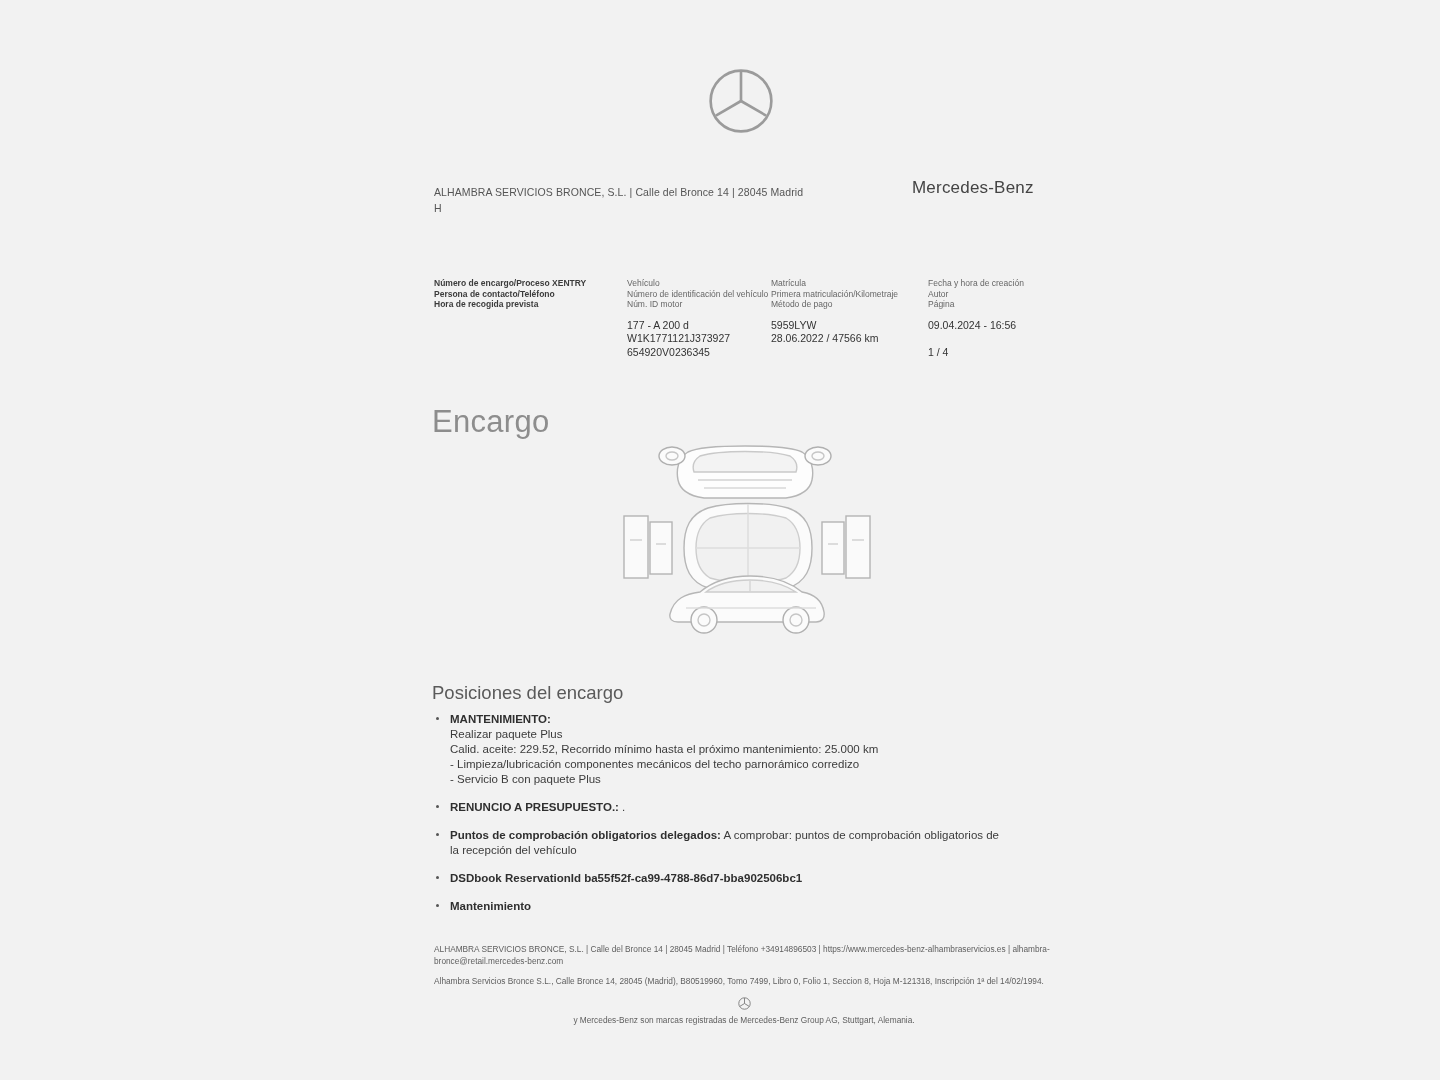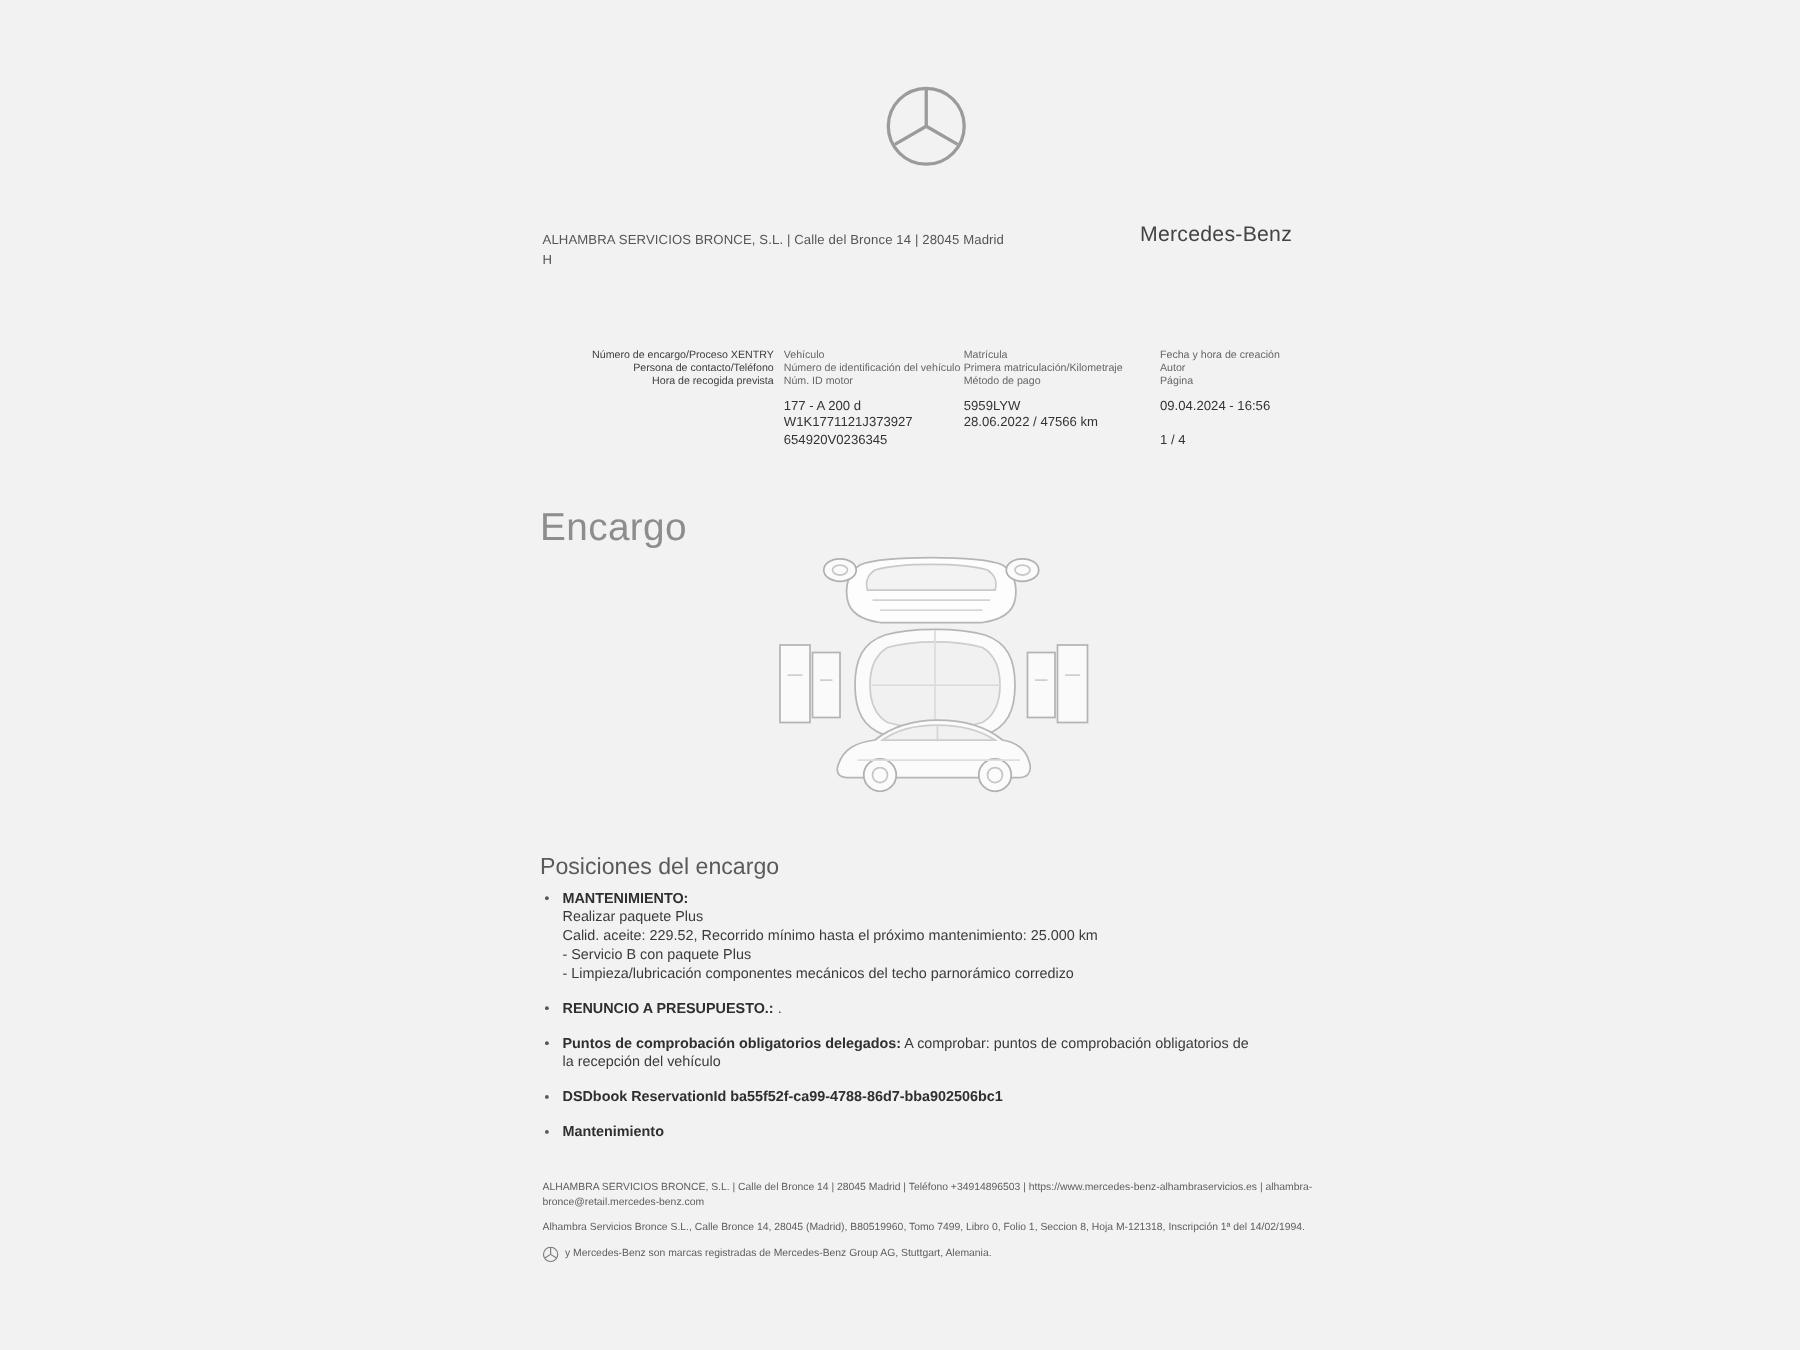--- a/index.html
+++ b/index.html
@@ -68,21 +68,21 @@
   .meta-col.c2 { left: 193px; width: 140px; }
   .meta-col.c3 { left: 337px; width: 155px; }
   .meta-col.c4 { left: 494px; width: 130px; }
 
   .meta-label {
     font-size: 8.5px;
     color: #666;
     line-height: 10.6px;
     white-space: nowrap;
   }
-  .meta-label.bold { font-weight: normal; color: #3c3c3c; text-align: right; }
+  .meta-label.bold { font-weight: bold; color: #3c3c3c; }
   .meta-values {
     margin-top: 9px;
     font-size: 10.5px;
     color: #333;
     line-height: 13.6px;
     white-space: nowrap;
   }
 
   
   .doc-title {
@@ -153,20 +153,21 @@
     width: 620px;
     font-size: 8.3px;
     line-height: 11.6px;
     color: #5e5e5e;
   }
   .footer p { margin: 0 0 9px 0; }
   .footer .legal-row {
     display: flex;
     align-items: center;
     gap: 5px;
+    flex-direction: column;
   }
   .footer-star {
     width: 13px;
     height: 13px;
     flex: 0 0 13px;
   }
 </style>
 </head>
 <body>
 
@@ -280,22 +281,22 @@
 
   <div class="section-title">Posiciones del encargo</div>
 
   <div class="items">
 
     <div class="item">
       <span class="bullet"></span>
       <span class="hd">MANTENIMIENTO:</span>
       <span class="sub">Realizar paquete Plus</span>
       <span class="sub">Calid. aceite: 229.52, Recorrido mínimo hasta el próximo mantenimiento: 25.000 km</span>
+      <span class="sub">- Limpieza/lubricación componentes mecánicos del techo parnorámico corredizo</span>
       <span class="sub">- Servicio B con paquete Plus</span>
-      <span class="sub">- Limpieza/lubricación componentes mecánicos del techo parnorámico corredizo</span>
     </div>
 
     <div class="item">
       <span class="bullet"></span>
       <span class="hd">RENUNCIO A PRESUPUESTO.:</span><span class="item-inline"> .</span>
     </div>
 
     <div class="item">
       <span class="bullet"></span>
       <span class="hd">Puntos de comprobación obligatorios delegados:</span><span class="item-inline"> A comprobar: puntos de comprobación obligatorios de la recepción del vehículo</span>

